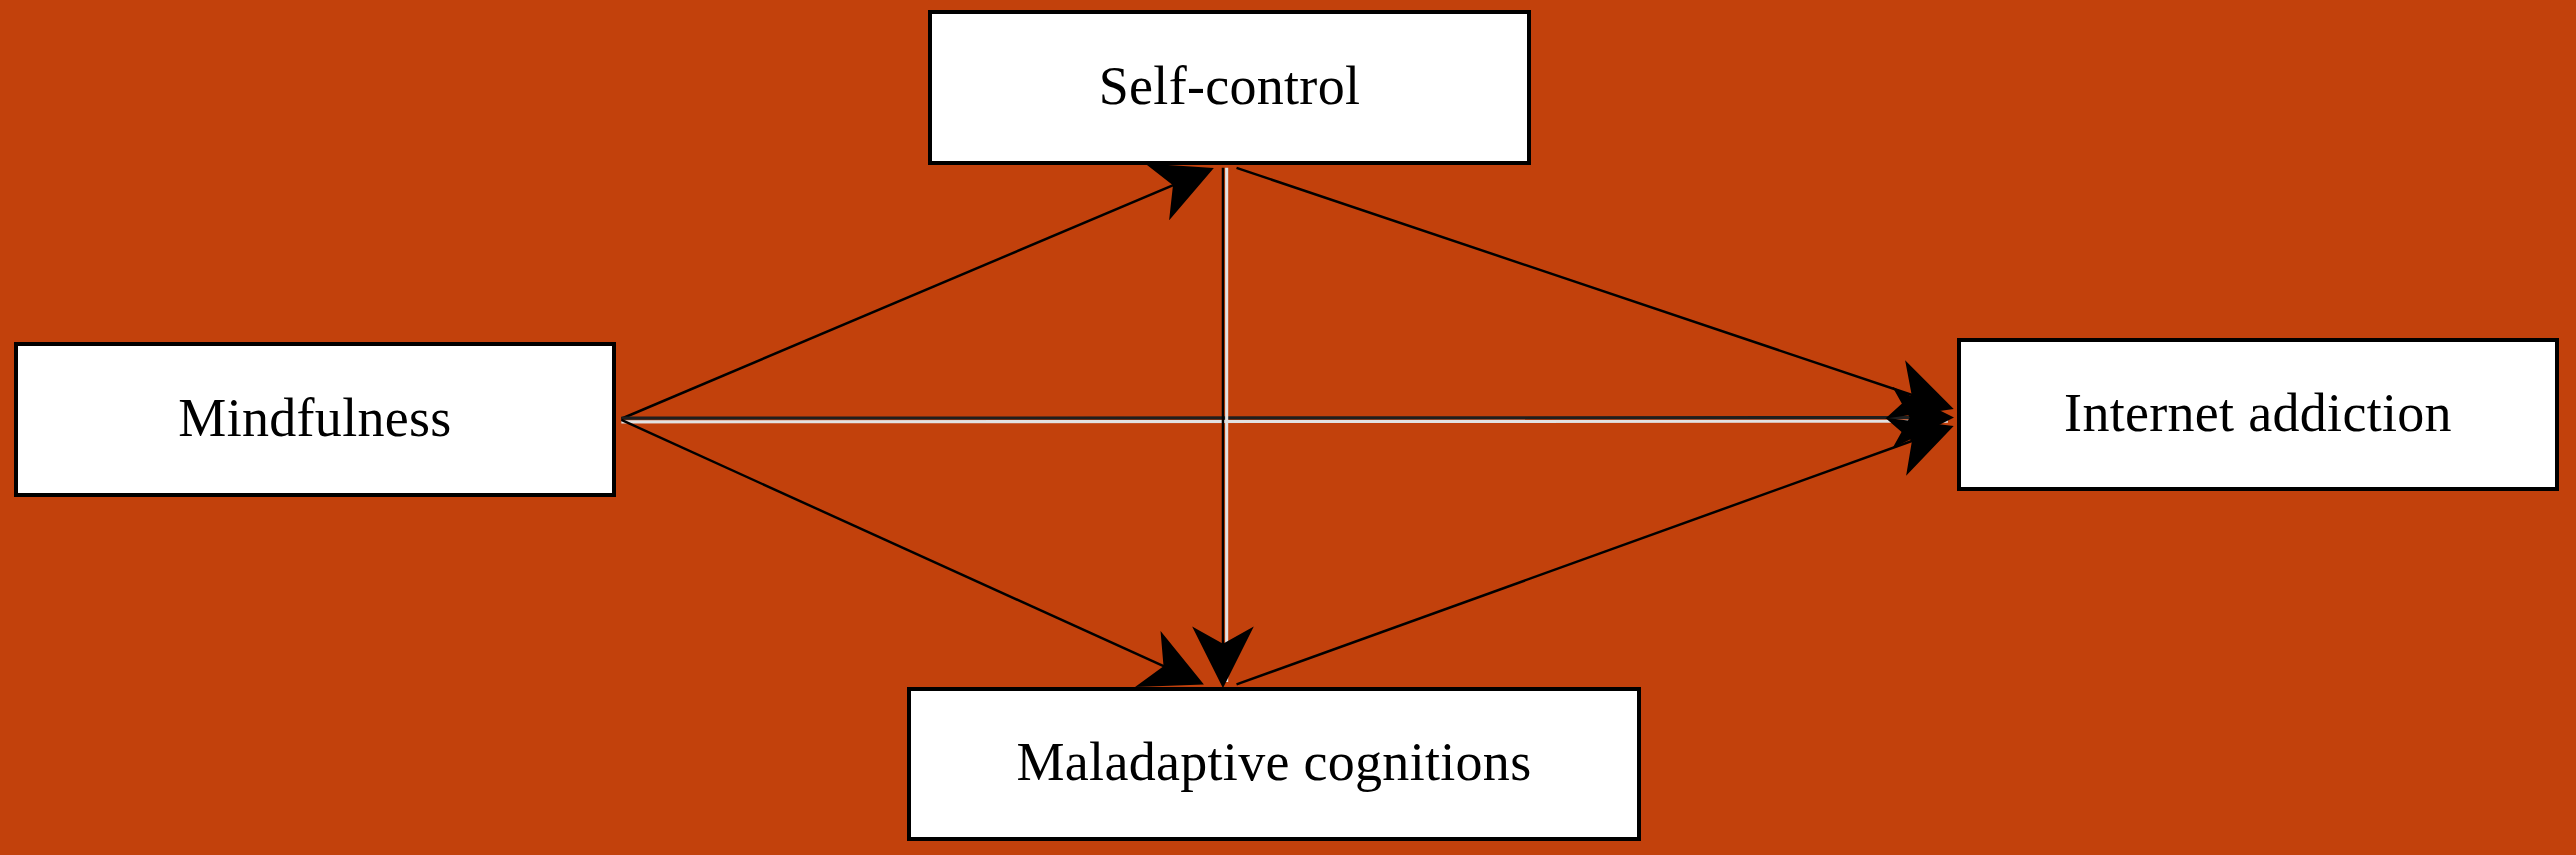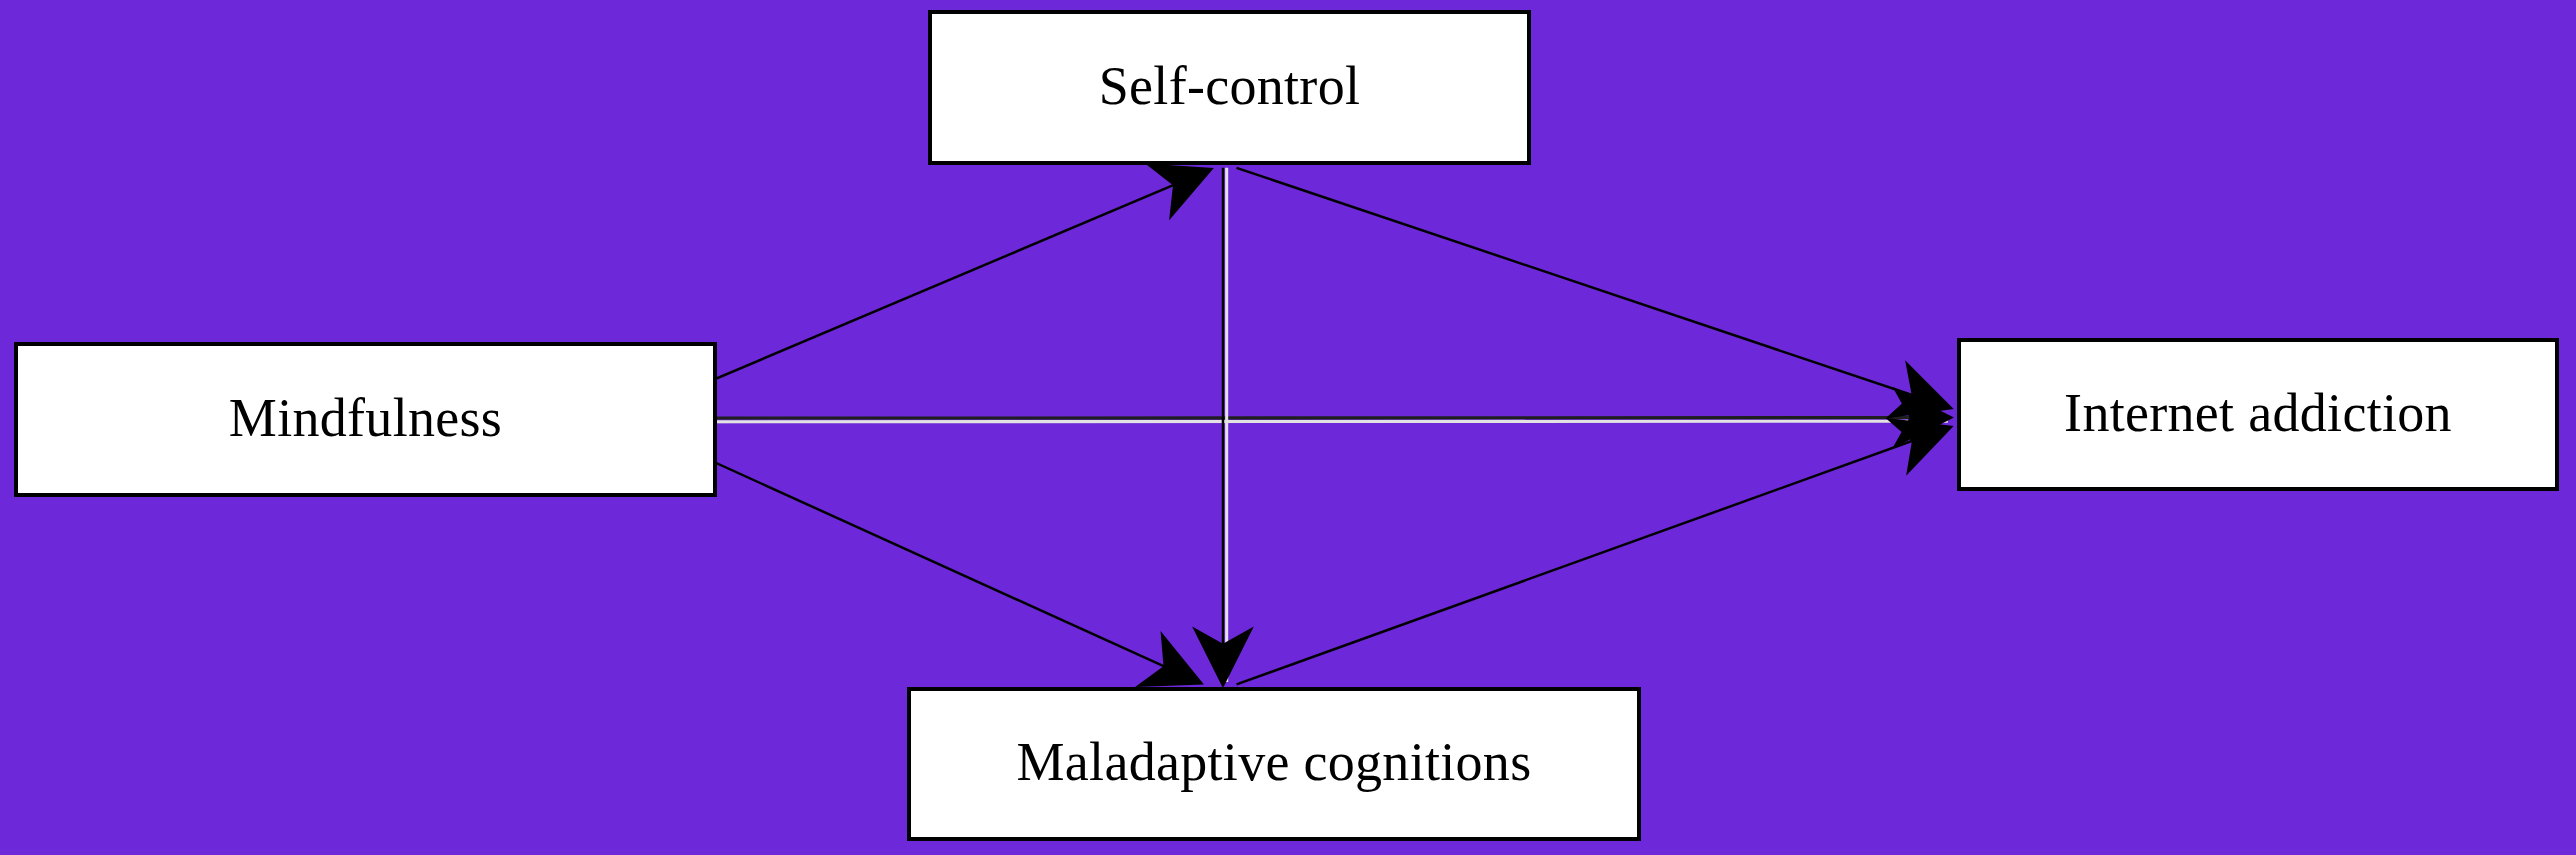--- a/index.html
+++ b/index.html
@@ -4,21 +4,21 @@
 <style>
   html, body {
     margin: 0;
     padding: 0;
     background: #ffffff;
   }
   .canvas {
     position: relative;
     width: 2576px;
     height: 856px;
-    background: #6d28d9;
+    background: #c2410c;
     font-family: "Liberation Serif", "DejaVu Serif", serif;
     overflow: hidden;
   }
   #edge-layer {
     position: absolute;
     left: 0;
     top: 0;
     width: 2576px;
     height: 856px;
   }
@@ -59,21 +59,21 @@
       <line x1="1990" y1="272" x2="1990" y2="1106" stroke="#e2e2e2" stroke-width="5"></line>
       <line x1="1984" y1="272" x2="1984" y2="1106" stroke="#000000" stroke-width="4" marker-end="url(#arrowhead)"></line>
       <line x1="2006" y1="272" x2="3160" y2="660" stroke="#000000" stroke-width="4" marker-end="url(#arrowhead)"></line>
       <line x1="2006" y1="1110" x2="3160" y2="694" stroke="#000000" stroke-width="4" marker-end="url(#arrowhead)"></line>
     </svg>
 
   <div class="node" style="left: 928px; top: 10px; width: 603px; height: 155px;">
     <span class="node-label">Self-control</span>
   </div>
 
-  <div class="node" style="left: 14px; top: 342px; width: 703px; height: 155px;">
+  <div class="node" style="left: 14px; top: 342px; width: 602px; height: 155px;">
     <span class="node-label">Mindfulness</span>
   </div>
 
   <div class="node" style="left: 1957px; top: 338px; width: 602px; height: 153px; justify-content: center;">
     <span class="node-label">Internet addiction</span>
   </div>
 
   <div class="node" style="left: 907px; top: 687px; width: 734px; height: 154px;">
     <span class="node-label">Maladaptive cognitions</span>
   </div>

